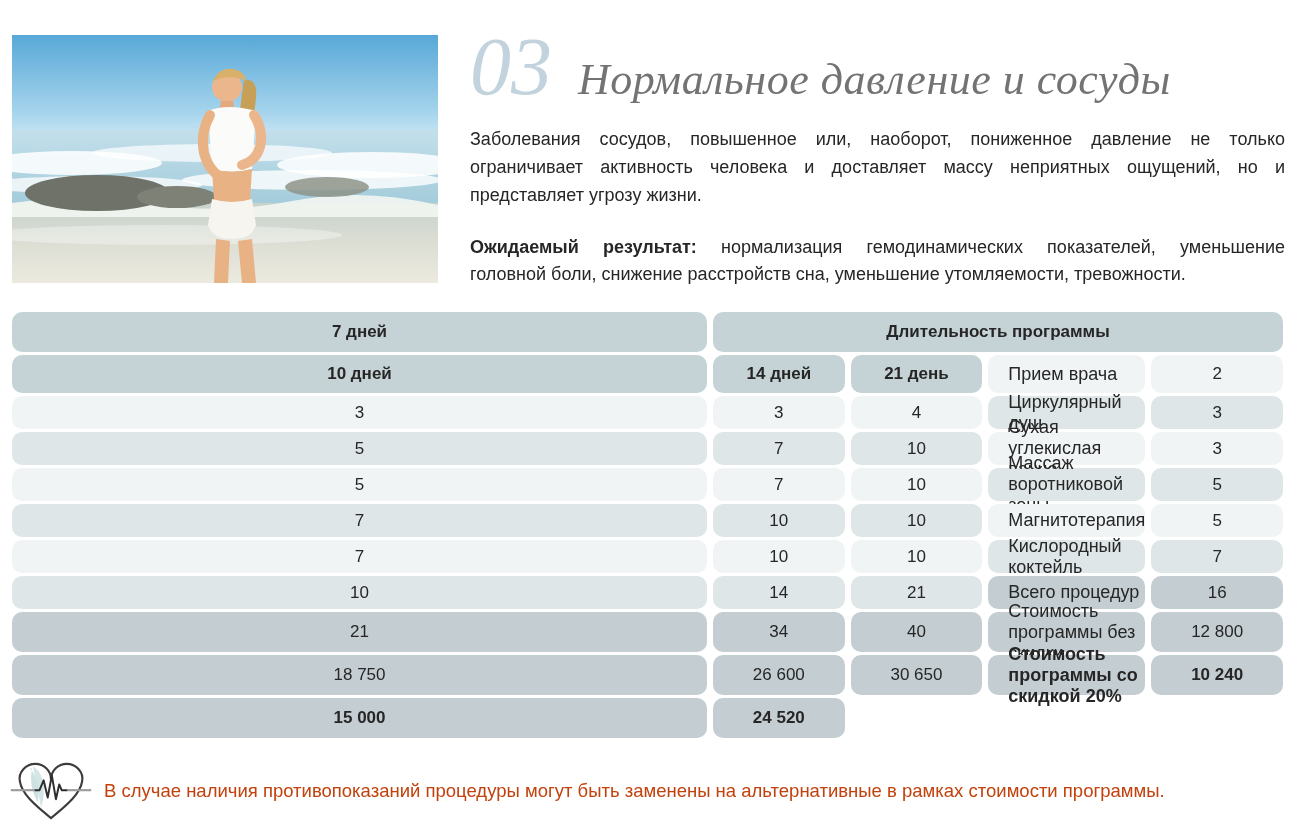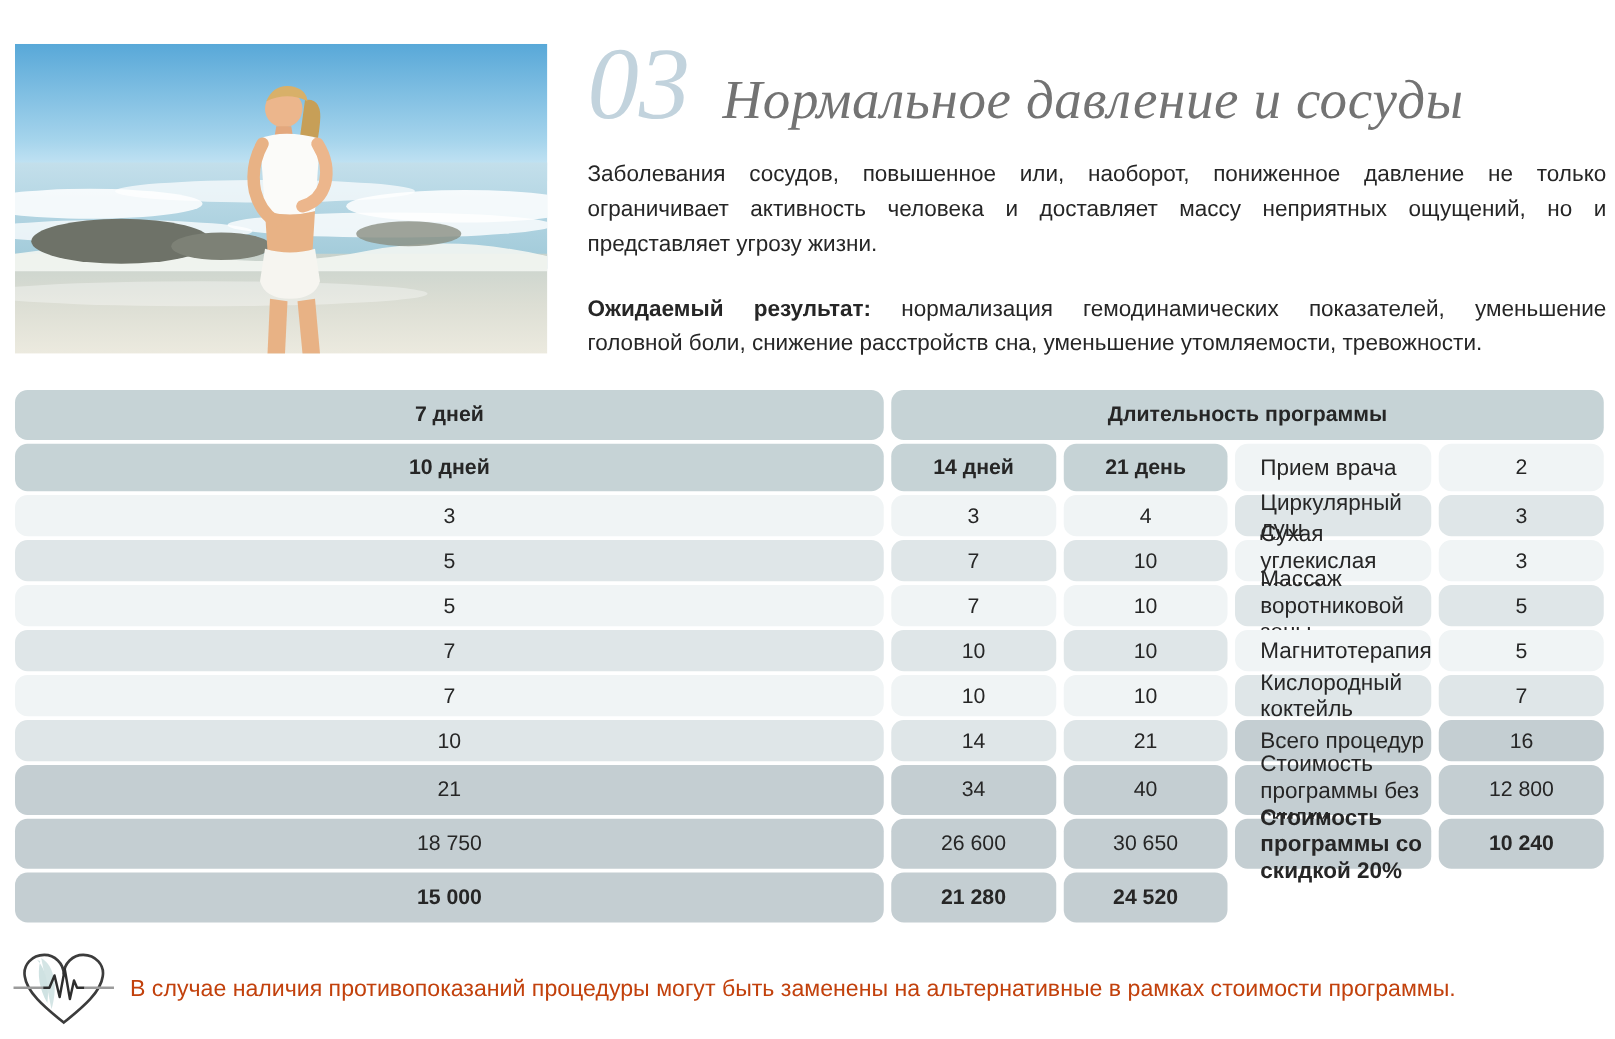--- a/index.html
+++ b/index.html
@@ -199,21 +199,20 @@
       <div class="cell val summary">34</div>
       <div class="cell val summary">40</div>
       <div class="cell label summary">Стоимость программы без скидки</div>
       <div class="cell val summary">12 800</div>
       <div class="cell val summary">18 750</div>
       <div class="cell val summary">26 600</div>
       <div class="cell val summary">30 650</div>
       <div class="cell label summary-bold">Стоимость программы со скидкой 20%</div>
       <div class="cell val summary-bold">10 240</div>
       <div class="cell val summary-bold">15 000</div>
-      <div class="cell val summary-bold">21 280</div>
       <div class="cell val summary-bold">24 520</div>
     </div>
 
   <div class="footer">
     <div class="heart-wrap">
       <svg width="82" height="74" viewBox="0 0 100 88">
         <path d="M28,14 C42,22 44,44 38,64" fill="#cfe2e2" stroke="none" opacity="0.9"></path>
         <path d="M24,16 C34,26 36,46 34,58 C26,44 24,30 27,17 Z" fill="#cfe2e2"></path>
         <path d="M50,30 C50,19 41,11 31,11 C19,11 10,21 12,32 C14,47 30,61 50,77 C70,61 86,47 88,32 C90,21 81,11 69,11 C59,11 50,19 50,30 Z" fill="none" stroke="#3c3c3c" stroke-width="2.6"></path>
         <path d="M1,43 H30" stroke="#9b9b9b" stroke-width="2.6"></path>

